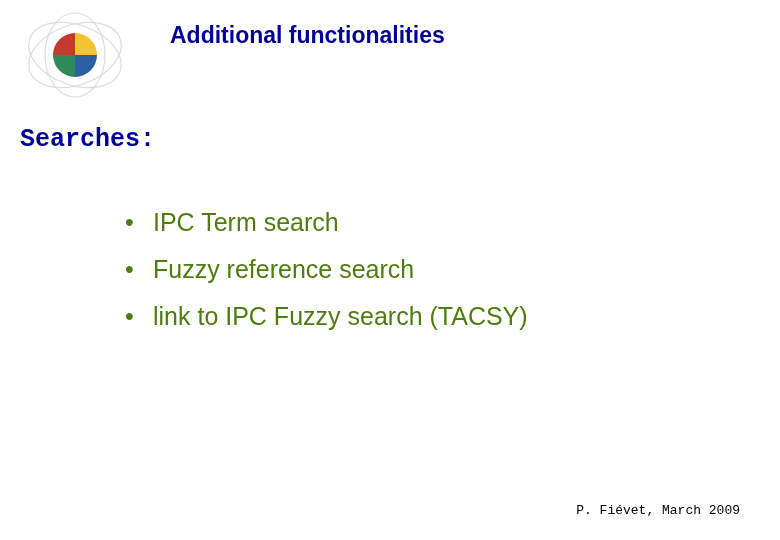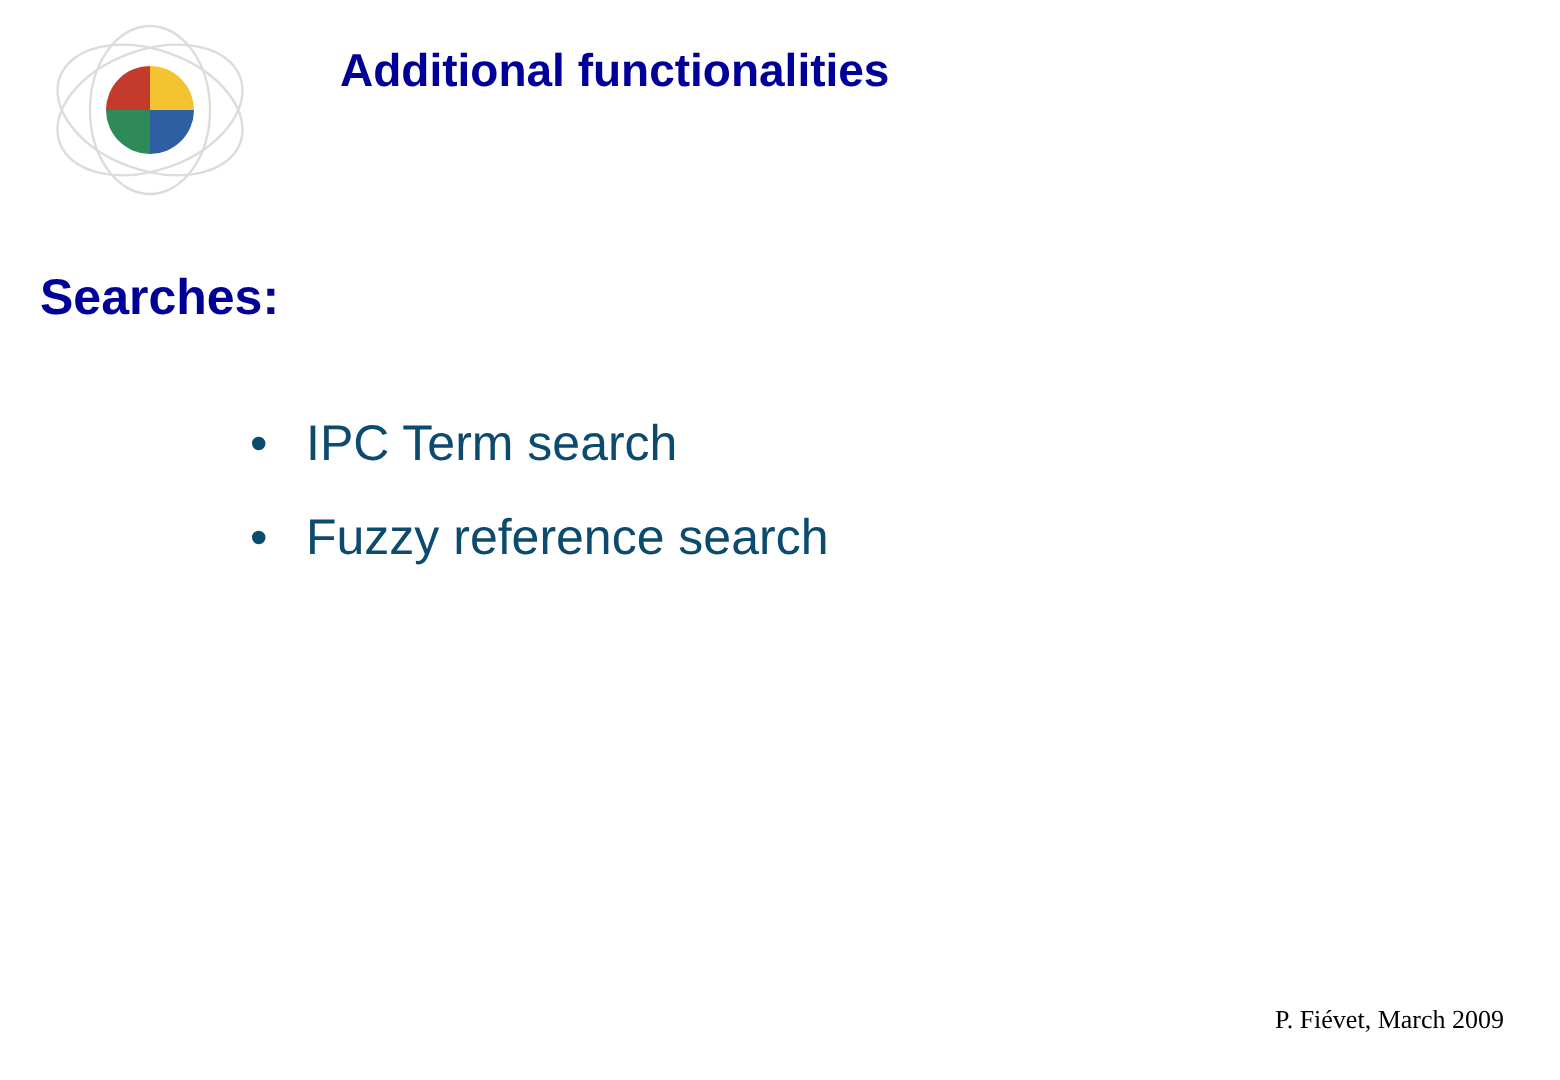--- a/index.html
+++ b/index.html
@@ -22,52 +22,53 @@
   .title {
     position: absolute;
     top: 22px;
     left: 170px;
     font-size: 23px;
     font-weight: bold;
     color: #000099;
   }
   .section {
     position: absolute;
-    top: 135px;
+    top: 125px;
     left: 20px;
     font-size: 25px;
     font-weight: bold;
     color: #000099;
+    font-family: Liberation Mono, monospace;
   }
   .bullets {
     position: absolute;
     top: 185px;
     left: 85px;
     font-size: 25px;
-    color: #0c4a6e;
+    color: #4d7c0f;
     line-height: 1.0;
   }
   .bullets li {
     margin-bottom: 22px;
     list-style: none;
     position: relative;
     padding-left: 28px;
   }
   .bullets li::before {
     content: "•";
     position: absolute;
     left: 0;
     top: 0;
     font-size: 25px;
   }
   .footer {
     position: absolute;
     bottom: 22px;
-    right: 28px;
-    font-family: Liberation Serif, serif;
+    right: 40px;
+    font-family: Liberation Mono, monospace;
     font-size: 13px;
     color: #000000;
   }
 </style>
 </head>
 <body>
 
 <div class="logo">
   <svg viewBox="0 0 110 90" width="110" height="90">
     <ellipse cx="55" cy="45" rx="48" ry="30" fill="none" stroke="#dcdcdc" stroke-width="1.2" transform="rotate(20 55 45)"></ellipse>
@@ -82,15 +83,16 @@
   </svg>
 </div>
 
 <div class="title">Additional functionalities</div>
 
 <div class="section">Searches:</div>
 
 <ul class="bullets">
   <li>IPC Term search</li>
   <li>Fuzzy reference search</li>
+  <li>link to IPC Fuzzy search (TACSY)</li>
 </ul>
 
 <div class="footer">P. Fiévet, March 2009</div>
 
 </body></html>

